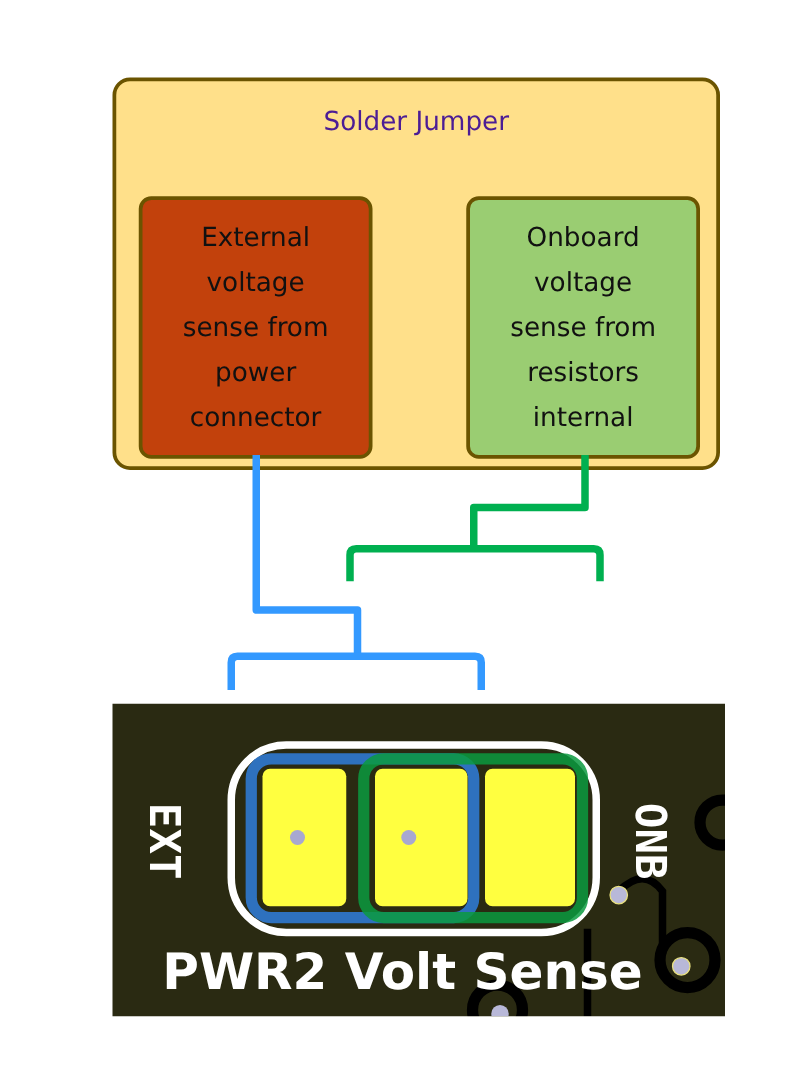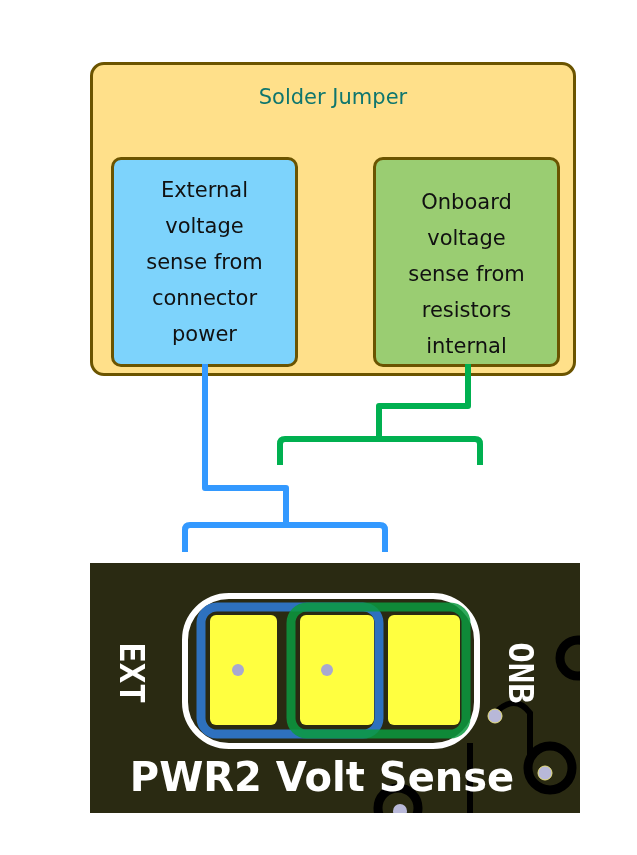--- a/index.html
+++ b/index.html
@@ -1,37 +1,37 @@
 <!DOCTYPE html>
 <html><head>
 <meta charset="utf-8">
 <style>
   html,body{margin:0;padding:0;background:#ffffff;}
   body{width:637px;height:855px;position:relative;overflow:hidden;font-family:"DejaVu Sans","Liberation Sans",sans-serif;}
   .outer{position:absolute;left:90px;top:62px;width:486px;height:314px;background:#FFE08A;border:3px solid #6B5400;border-radius:14px;box-sizing:border-box;}
-  .outer-title{position:absolute;left:0;right:0;top:20px;text-align:center;font-size:21px;color:#0f766e;}
+  .outer-title{position:absolute;left:0;right:0;top:20px;text-align:center;font-size:21px;color:#4c1d95;}
   .box{position:absolute;top:92px;width:187px;height:210px;border:3px solid #6B5400;border-radius:10px;box-sizing:border-box;display:flex;align-items:center;justify-content:center;text-align:center;font-size:21px;line-height:36px;color:#111;}
-  .box.ext{left:18px;background:#7dd3fc;}
-  .box.onb{left:280px;background:#9ACD72;align-items:flex-end;}
+  .box.ext{left:18px;background:#c2410c;}
+  .box.onb{left:280px;background:#9ACD72;}
   .box span{display:block;}
   svg.wires{position:absolute;left:0;top:0;}
   .pcb{position:absolute;left:90px;top:563px;width:490px;height:250px;background:#2A2A12;overflow:hidden;}
 </style>
 </head>
 <body>
 
 <div class="outer">
   <div class="outer-title">Solder Jumper</div>
   <div class="box ext">
     <div>
       <span>External</span>
       <span>voltage</span>
       <span>sense from</span>
+      <span>power</span>
       <span>connector</span>
-      <span>power</span>
     </div>
   </div>
   <div class="box onb">
     <div>
       <span>Onboard</span>
       <span>voltage</span>
       <span>sense from</span>
       <span>resistors</span>
       <span>internal</span>
     </div>

